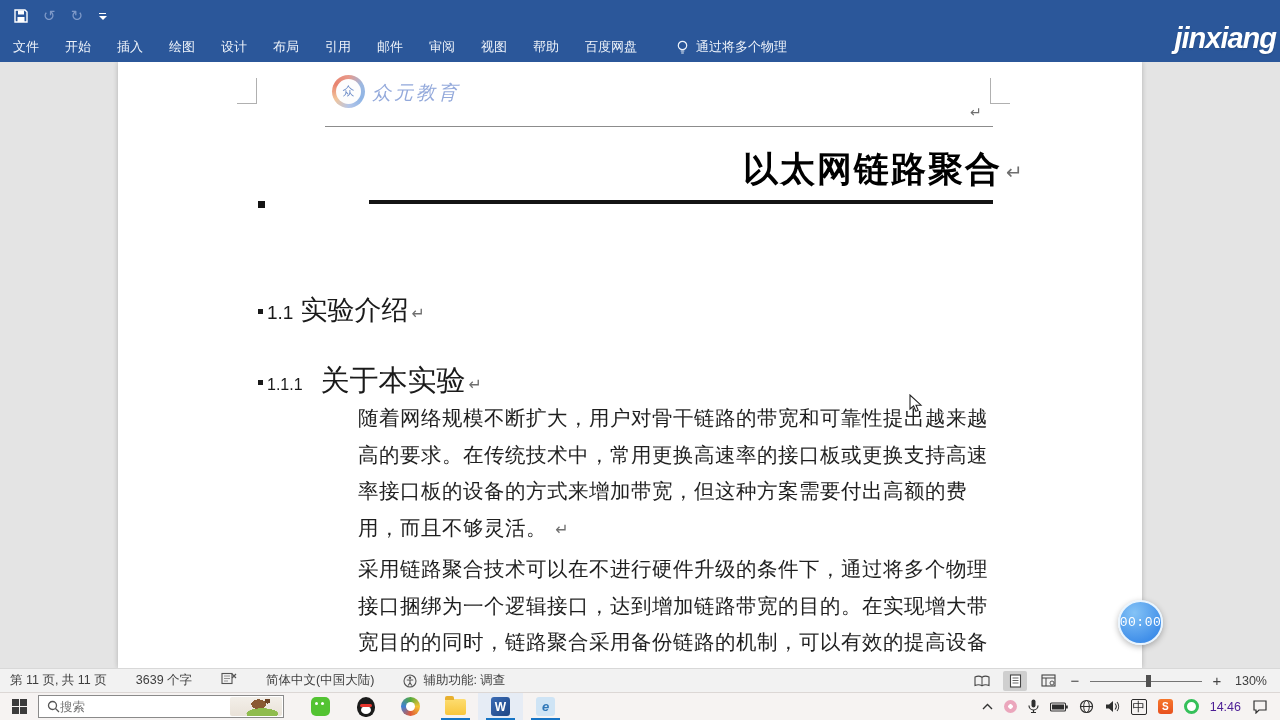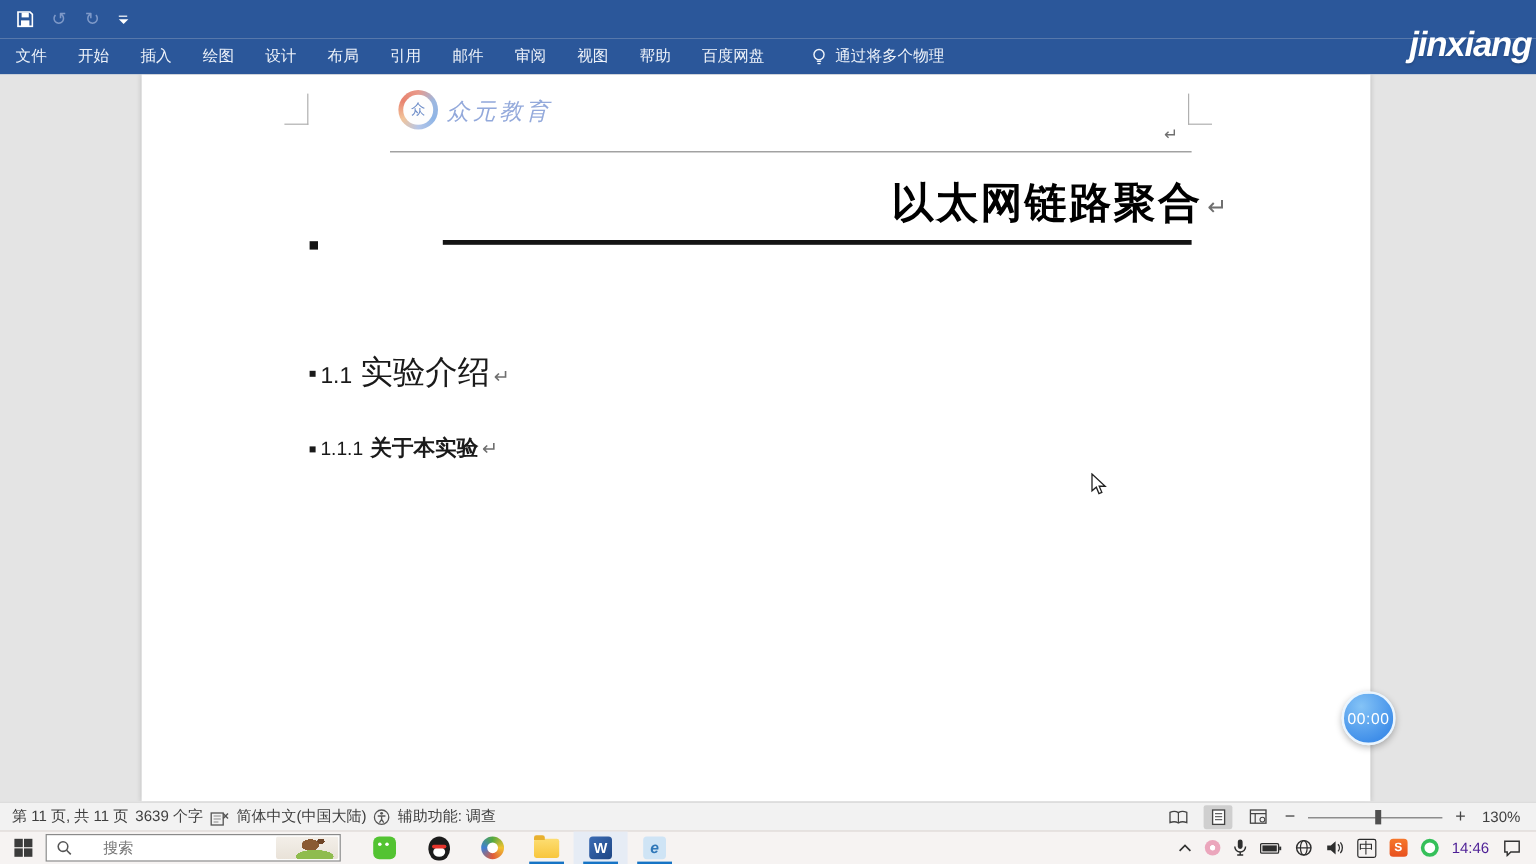--- a/index.html
+++ b/index.html
@@ -45,56 +45,56 @@
   .rule-heavy{left:251px;top:138px;width:624px;height:4px;background:#141414}
   .sq-mark{width:7px;height:7px;background:#141414}
   .sq-title{left:140px;top:139px}
   .heading{display:flex;align-items:baseline;white-space:nowrap;color:#1a1a1a}
   .h-bullet{position:static;width:5px;height:5px;background:#1a1a1a;align-self:center;margin-right:4px;margin-top:2px}
   .h1{left:140px;top:230px}
   .h1 .h-num{position:static;font-size:19px}
   .h1 .h-txt{position:static;font-size:27px;margin-left:7px;font-weight:500}
   .h2{left:140px;top:299px}
   .h2 .h-num{position:static;font-size:16px}
-  .h2 .h-txt{position:static;font-size:18px;margin-left:6px;font-weight:700}
+  .h2 .h-txt{position:static;font-size:29px;margin-left:18px;font-weight:400}
   .h-pm{position:static;font-size:16px;margin-left:3px;color:#6f6f6f}
   .para{left:240px;width:640px;color:#1f1f1f;font-size:20.5px}
   .para .ln{position:static;height:36.6px;line-height:36.6px;white-space:nowrap;letter-spacing:.5px}
   .para .ln .t{position:static}
   .para .ln .pm{position:static;font-size:16px;margin-left:2px}
   .para1{top:338px}
   .para2{top:489px}
 
   
   .cursor{position:absolute;left:909px;top:394px;z-index:70}
-  .timer{position:absolute;left:1118px;top:576px;width:45px;height:45px;border-radius:50%;z-index:70;
+  .timer{position:absolute;left:1118px;top:600px;width:45px;height:45px;border-radius:50%;z-index:70;
     background:radial-gradient(circle at 35% 26%,#84c3f6,#3f8ee9 75%);border:2px solid #eaf5fe;
     box-shadow:0 2px 6px rgba(0,0,0,.28);display:flex;align-items:center;justify-content:center;
-    color:#fff;font-size:13px;font-family:Liberation Sans, sans-serif;letter-spacing:.5px}
+    color:#fff;font-size:13px;font-family:Liberation Mono, monospace;letter-spacing:.5px}
 
   
   .statusbar{position:absolute;top:668px;left:0;width:1280px;height:24px;background:#f2f2f2;border-top:1px solid #d8d8d8;
     display:flex;align-items:center;font-size:12.5px;color:#3e3e3e;padding:0 10px}
-  .sb-left{display:flex;align-items:flex-end;gap:6px}
+  .sb-left{display:flex;align-items:flex-start;gap:29px}
   .sb-item{display:flex;align-items:center;gap:6px}
   .sb-right{margin-left:auto;display:flex;align-items:center;gap:9px}
   .viewbtn{width:24px;height:20px;display:flex;align-items:center;justify-content:center;border-radius:2px}
   .viewbtn.active{background:#cfcfcf}
   .zoom-track{position:relative;width:112px;height:14px}
   .zoom-track::before{content:"";position:absolute;left:0;right:0;top:7px;border-top:1px solid #747474}
   .zoom-thumb{position:absolute;left:56px;top:1px;width:5px;height:12px;background:#505050}
   .zoom-sign{font-size:15px;color:#444;width:12px;text-align:center}
   .zoom-pct{width:38px;text-align:center}
 
   
   .taskbar{position:absolute;top:692px;left:0;width:1280px;height:28px;background:#f6f3f2;border-top:1px solid #dcd7d5;display:flex;align-items:center}
   .start{width:38px;height:28px;display:flex;align-items:center;justify-content:center}
   .winlogo{display:grid;grid-template-columns:7px 7px;grid-template-rows:7px 7px;gap:1px}
   .winlogo span{background:#3b3b3b}
-  .searchbox{position:relative;width:246px;height:23px;background:#fff;border:1px solid #8a8a8a;display:flex;align-items:center;padding:0 8px;gap:26px}
+  .searchbox{position:relative;width:246px;height:23px;background:#fff;border:1px solid #8a8a8a;display:flex;align-items:center;padding:0 8px;gap:0}
   .searchbox input{border:none;outline:none;width:120px;font-size:12.5px;background:transparent;font-family:inherit;color:#333}
   .deer{position:absolute;right:1px;top:1px;width:52px;height:19px;border-radius:2px;
     background:radial-gradient(ellipse 26px 9px at 62% 88%,#8fbc4e 0 60%,transparent 61%),
                radial-gradient(ellipse 12px 8px at 55% 38%,#8a5a33 0 60%,transparent 61%),
                radial-gradient(ellipse 5px 4px at 72% 22%,#6e4426 0 60%,transparent 61%),
                linear-gradient(#f3efe9,#e9e2d8)}
   .tb-icons{display:flex;margin-left:14px}
   .tb-slot{position:relative;width:45px;height:28px;display:flex;align-items:center;justify-content:center}
   .tb-slot.focused{background:#e6ecf5}
   .tb-underline{position:absolute;left:8px;bottom:0;width:29px;height:2.5px;background:#1674c5}
@@ -190,21 +190,36 @@
         <span class="h-pm">↵</span>
       </div>
 
       <div class="heading h2">
         <span class="h-bullet"></span>
         <span class="h-num">1.1.1</span>
         <span class="h-txt">关于本实验</span>
         <span class="h-pm">↵</span>
       </div>
 
-
+      <div class="para para1">
+        <div class="ln"><span class="t">随着网络规模不断扩大，用户对骨干链路的带宽和可靠性提出越来越</span></div>
+        <div class="ln"><span class="t">高的要求。在传统技术中，常用更换高速率的接口板或更换支持高速</span></div>
+        <div class="ln"><span class="t">率接口板的设备的方式来增加带宽，但这种方案需要付出高额的费</span></div>
+        <div class="ln">
+          <span class="t">用，而且不够灵活。</span>
+          <span class="pm">↵</span>
+        </div>
+      </div>
+
+      <div class="para para2">
+        <div class="ln"><span class="t">采用链路聚合技术可以在不进行硬件升级的条件下，通过将多个物理</span></div>
+        <div class="ln"><span class="t">接口捆绑为一个逻辑接口，达到增加链路带宽的目的。在实现增大带</span></div>
+        <div class="ln"><span class="t">宽目的的同时，链路聚合采用备份链路的机制，可以有效的提高设备</span></div>
+        <div class="ln"><span class="t">之间链路的可靠性。</span></div>
+      </div>
     </div>
   </div>
 
   <div class="cursor">
     <svg width="15" height="20" viewBox="0 0 15 20">
         <path d="M1 1v14l3.6-3 2.2 5.3 2.4-1-2.2-5.1H12z" fill="#fff" stroke="#222" stroke-width="1.1"></path>
       </svg>
   </div>
 
   <div class="timer">00:00</div>

